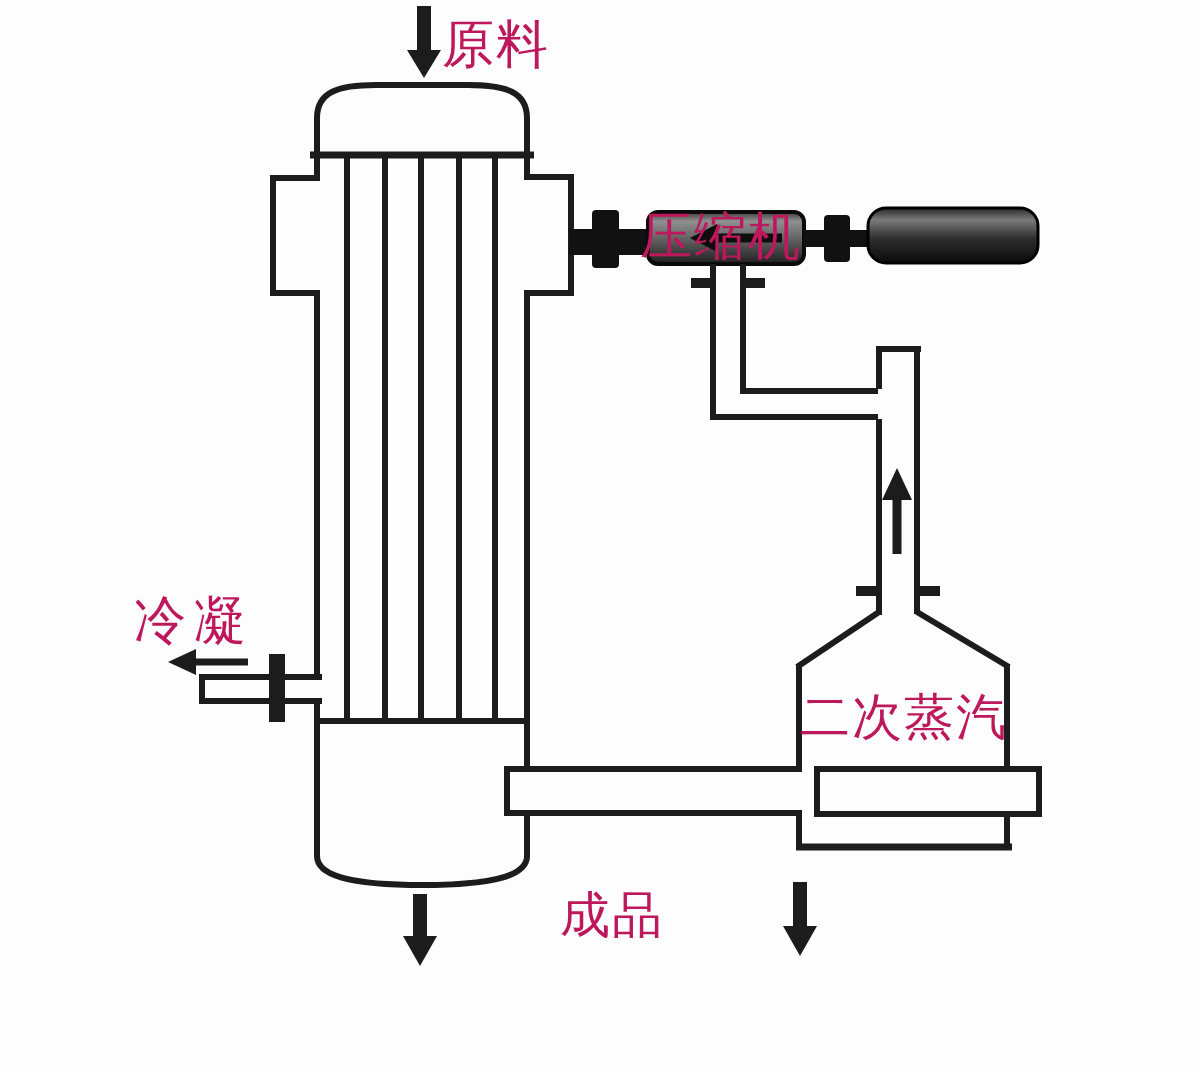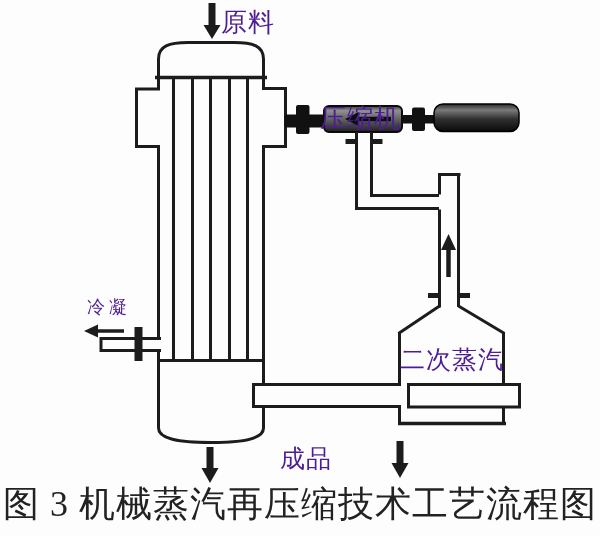--- a/index.html
+++ b/index.html
@@ -3,26 +3,26 @@
 <meta charset="utf-8">
 <style>
   html,body{margin:0;padding:0;background:#e9e9e9;}
   #stage{
     position:relative;width:600px;height:536px;margin:0 auto;
     background:#fdfdfd;overflow:hidden;
     font-family:"Liberation Serif","DejaVu Serif",serif;
   }
   #diagram-svg{position:absolute;left:0;top:0;}
   .lbl{
-    position:absolute;color:#4c1d95;line-height:1;white-space:nowrap;
+    position:absolute;color:#be185d;line-height:1;white-space:nowrap;
     font-family:"Liberation Serif","DejaVu Serif",serif;
   }
   .lbl-feed      {left:221px;top:10px;  font-size:26px;letter-spacing:1px;}
   .lbl-compressor{left:320px;top:78px;  font-size:26px;letter-spacing:1px;margin-top:28px;}
-  .lbl-condense  {left:67px; top:298px; font-size:18px;letter-spacing:4px;margin-left:20px;}
+  .lbl-condense  {left:67px; top:298px; font-size:26px;letter-spacing:4px;}
   .lbl-secondary {left:398px;top:347px; width:108px;text-align:center;font-size:25px;letter-spacing:1px;}
   .lbl-product   {left:280px;top:446px; font-size:25px;letter-spacing:1px;}
   .lbl-caption   {left:0;   top:486px;  width:600px;text-align:center;font-size:36px;letter-spacing:1px;color:#222;}
 </style>
 </head>
 <body>
 
 <div id="stage">
 
   <svg id="diagram-svg" width="600" height="536" viewBox="0 0 600 536">
@@ -128,14 +128,13 @@
         <polygon points="400,478 391.5,463 408.5,463" fill="#1c1c1c" stroke="none"></polygon>
       </g>
     </g>
   </svg>
 
   <div class="lbl lbl-feed">原料</div>
   <div class="lbl lbl-compressor">压缩机</div>
   <div class="lbl lbl-condense">冷凝</div>
   <div class="lbl lbl-secondary">二次蒸汽</div>
   <div class="lbl lbl-product">成品</div>
-  <div class="lbl lbl-caption">图 3 机械蒸汽再压缩技术工艺流程图</div>
 </div>
 
 </body></html>

